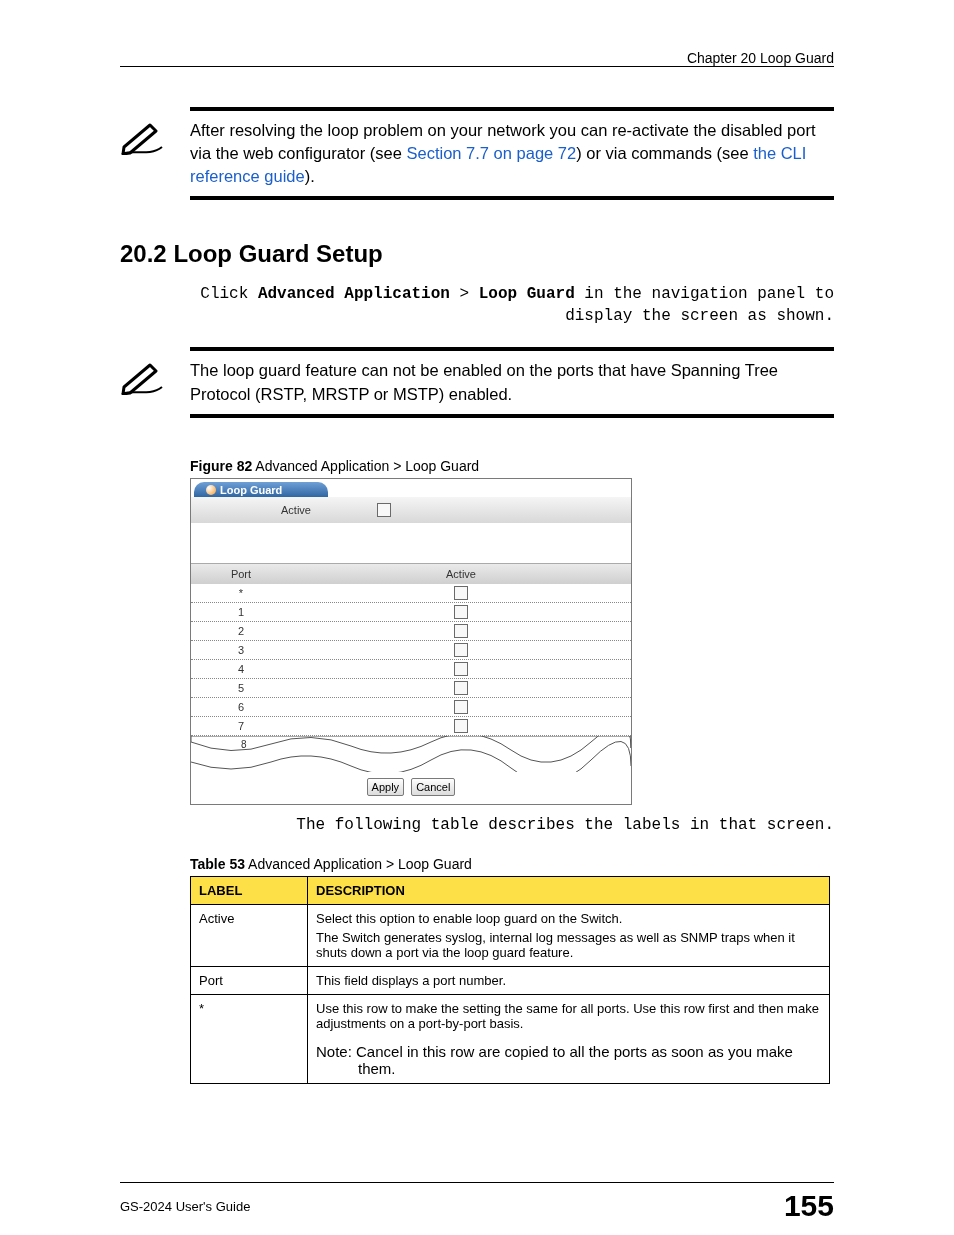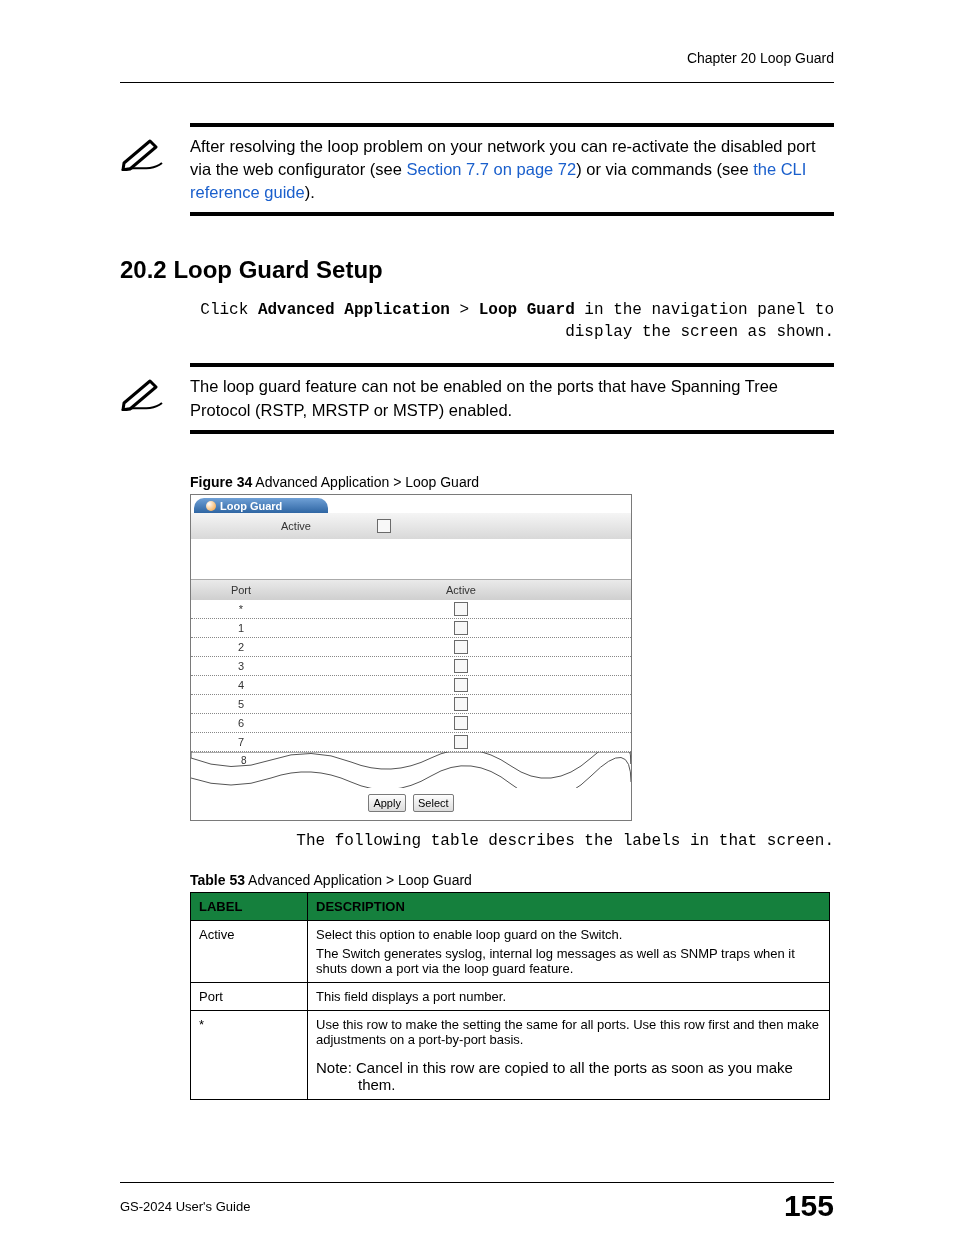--- a/index.html
+++ b/index.html
@@ -13,21 +13,21 @@
   .page {
     padding: 50px 120px 40px 120px;
     box-sizing: border-box;
     position: relative;
     min-height: 1235px;
   }
   .chapter-header {
     text-align: right;
     font-size: 14px;
     font-family: Arial, sans-serif;
-    padding-bottom: 16px;
+    padding-bottom: 0;
     border-bottom: 1.5px solid #000;
     margin-bottom: 40px;
   }
   .note-block {
     margin: 20px 0 40px 0;
   }
   .note-bar {
     height: 4px;
     background: #000;
     margin-left: 70px;
@@ -161,21 +161,21 @@
     font-family: Arial, sans-serif;
     font-size: 13px;
   }
   table.desc th, table.desc td {
     border: 1px solid #000;
     padding: 6px 8px;
     text-align:left;
     vertical-align: top;
   }
   table.desc th {
-    background: #15803d;
+    background: #fde047;
     font-weight: bold;
   }
   table.desc td.label-col { width: 100px; }
   .note-in-cell {
     font-family: Arial, sans-serif;
     font-size: 15px;
     margin-top:12px;
     padding-left: 0;
     text-indent: -42px;
     margin-left: 42px;
@@ -237,21 +237,21 @@
           <path d="M4 26 L30 4 L36 10 L10 32 L3 33 Z" fill="none" stroke="#000" stroke-width="3" stroke-linejoin="round"></path>
           <path d="M2 33 C 10 28, 30 36, 42 26" fill="none" stroke="#000" stroke-width="2"></path>
         </svg>
       </div>
       <div class="note-text">The loop guard feature can not be enabled on the ports that have Spanning Tree Protocol (RSTP, MRSTP or MSTP) enabled.</div>
     </div>
     <div class="note-bar"></div>
   </div>
 
   <div class="figure-caption">
-    <b>Figure 34</b><span>   Advanced Application &gt; Loop Guard</span>
+    <b>Figure 82</b><span>   Advanced Application &gt; Loop Guard</span>
   </div>
 
   <div class="screenshot">
     <div class="ss-title">
       <span class="dot"></span>
       <span>Loop Guard</span>
     </div>
     <div class="ss-header-row">
       <div class="lbl">Active</div>
       <div class="ctl"><span class="cb"></span></div>
@@ -295,21 +295,21 @@
       </div>
     <div class="ss-torn">
       <svg width="440" height="36" viewBox="0 0 440 36">
         <path d="M0 6 Q 40 22 80 8 T 160 10 T 240 6 T 320 14 T 400 6 T 440 12 L440 0 L0 0 Z" fill="#fff" stroke="#555" stroke-width="1"></path>
         <path d="M0 26 Q 40 40 80 26 T 160 30 T 240 24 T 320 32 T 400 24 T 440 30" fill="none" stroke="#555" stroke-width="1"></path>
         <text x="50" y="12" font-size="10" fill="#333">8</text>
       </svg>
     </div>
     <div class="ss-buttons">
       <button class="ss-btn">Apply</button>
-      <button class="ss-btn">Select</button>
+      <button class="ss-btn">Cancel</button>
     </div>
   </div>
 
   <p class="body-para" style="margin-top:10px;">The following table describes the labels in that screen.</p>
 
   <div class="table-caption">
     <b>Table 53</b><span>   Advanced Application &gt; Loop Guard</span>
   </div>
 
   <table class="desc">

